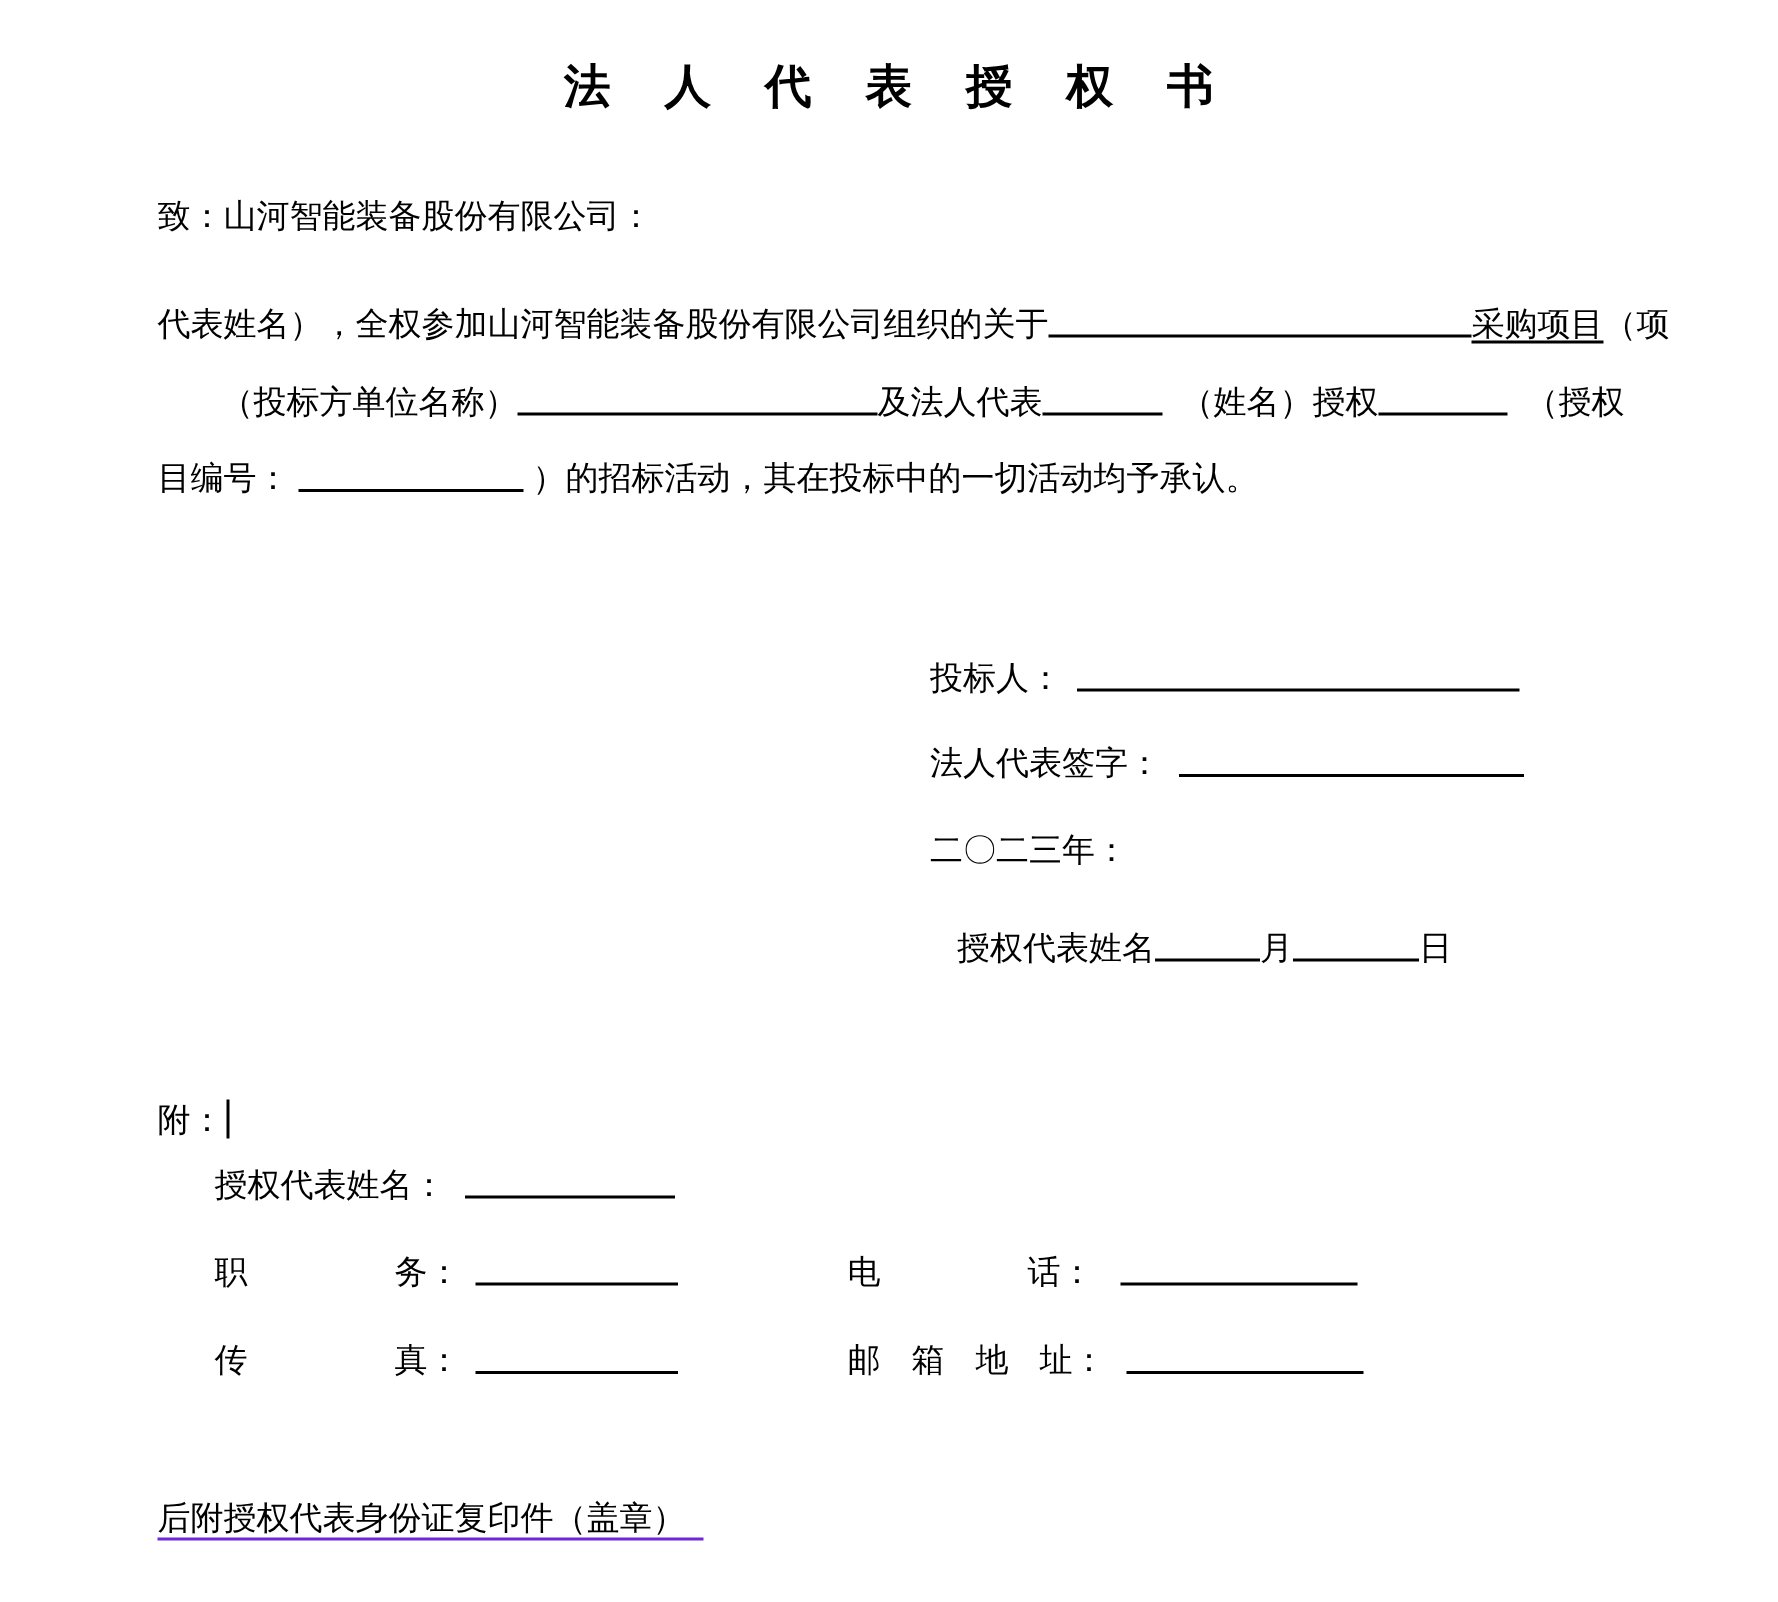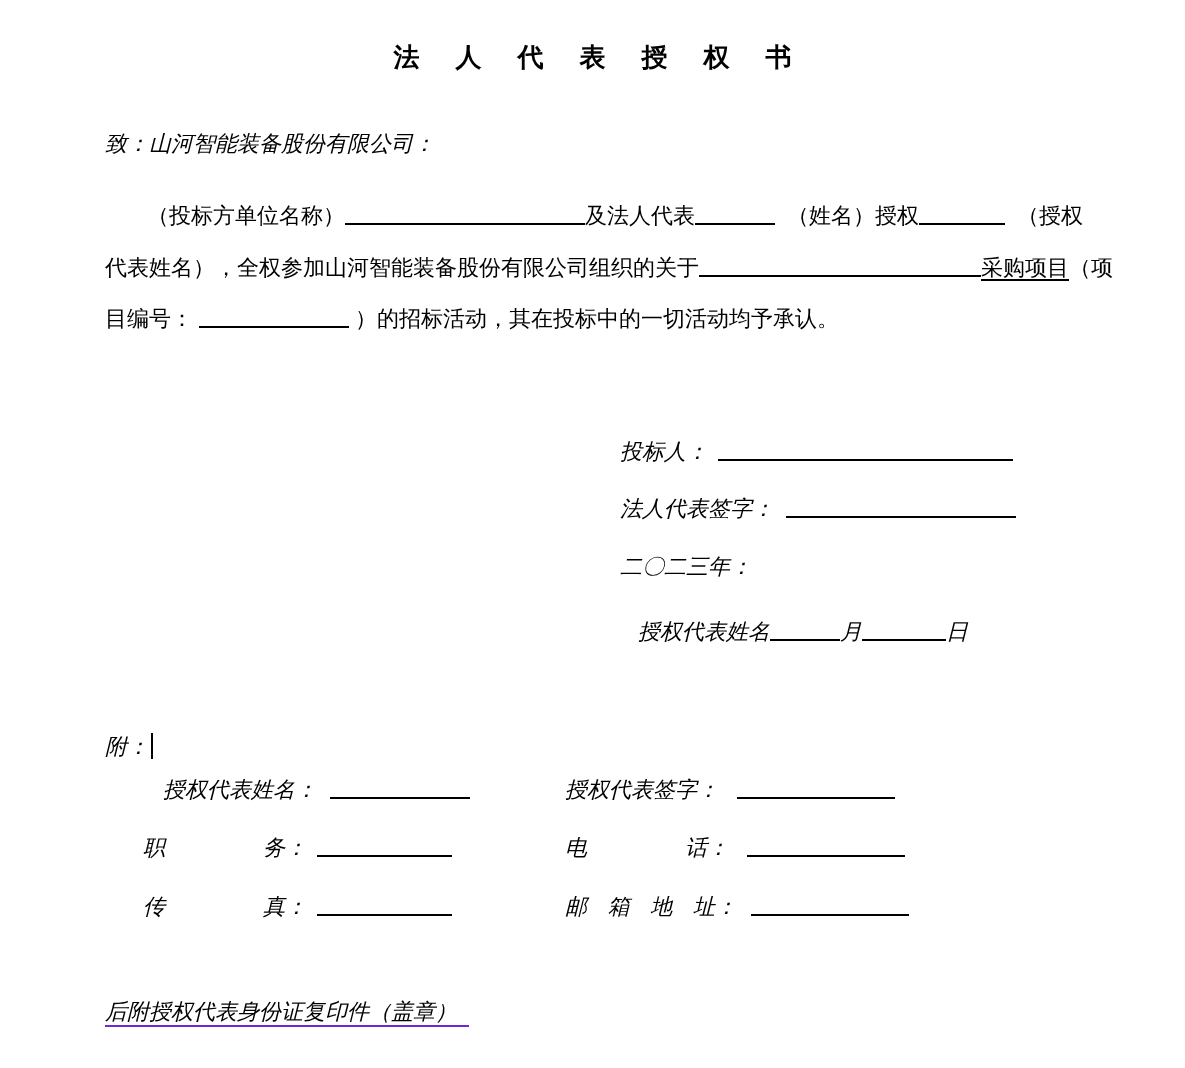--- a/index.html
+++ b/index.html
@@ -4,25 +4,25 @@
 <style>
   html,body{margin:0;padding:0;background:#ffffff;}
   .page{
     position:relative;
     width:1185px;height:1068px;
     background:#ffffff;color:#000000;
     font-family:"Liberation Serif","DejaVu Serif",serif;
     font-size:22px;
     overflow:hidden;
   }
-  .abs{position:absolute;white-space:nowrap;line-height:26px;font-style:italic;}
+  .abs{position:absolute;white-space:nowrap;line-height:26px;}
   .doc-title{
     position:absolute;top:40px;left:0;width:100%;
     margin:0;text-align:center;
-    font-size:26px;font-weight:bold;line-height:36px;
+    font-size:31px;font-weight:bold;line-height:36px;
     letter-spacing:36px;padding-left:36px;box-sizing:border-box;
   }
   .para{position:absolute;left:105px;top:190px;width:1040px;}
   .pline{height:51.5px;line-height:51.5px;white-space:nowrap;}
   .blank{
     display:inline-block;height:2px;background:#000;
     vertical-align:baseline;position:relative;top:2px;
   }
   .u-text{
     text-decoration:underline;
@@ -45,24 +45,24 @@
 <body>
 
 <div class="page">
 
   <h1 class="doc-title">法人代表授权书</h1>
 
   <div class="abs" style="left:105px;top:131px;">致：山河智能装备股份有限公司：</div>
 
   <div class="para">
     <div class="pline">
-      <span style="margin-left:42px;">（投标方单位名称）</span><span class="blank" style="width:240px;"></span><span>及法人代表</span><span class="blank" style="width:80px;"></span><span class="gap12">（姓名）授权</span><span class="blank" style="width:86px;"></span><span class="gap12">（授权</span>
+      <span>代表姓名），全权参加山河智能装备股份有限公司组织的关于</span><span class="blank" style="width:282px;"></span><span class="u-text">采购项目</span><span>（项</span>
     </div>
     <div class="pline">
-      <span>代表姓名），全权参加山河智能装备股份有限公司组织的关于</span><span class="blank" style="width:282px;"></span><span class="u-text">采购项目</span><span>（项</span>
+      <span style="margin-left:42px;">（投标方单位名称）</span><span class="blank" style="width:240px;"></span><span>及法人代表</span><span class="blank" style="width:80px;"></span><span class="gap12">（姓名）授权</span><span class="blank" style="width:86px;"></span><span class="gap12">（授权</span>
     </div>
     <div class="pline">
       <span>目编号：</span><span class="blank gap6" style="width:150px;"></span><span class="gap6">）的招标活动，其在投标中的一切活动均予承认。</span>
     </div>
   </div>
 
   <div class="abs" style="left:620px;top:496px;">
     <span>法人代表签字：</span><span class="blank" style="width:230px;margin-left:12px;"></span>
   </div>
 
@@ -74,25 +74,22 @@
     <span>二〇二三年：</span>
   </div>
 
   <div class="abs" style="left:638px;top:619px;">
     <span>授权代表姓名</span><span class="blank" style="width:70px;"></span><span>月</span><span class="blank" style="width:84px;"></span><span>日</span>
   </div>
 
   <div class="abs" style="left:105px;top:734px;">附：</div>
   <div class="caret"></div>
 
-  <div class="abs" style="left:143px;top:777px;margin-left:20px;">
+  <div class="abs" style="left:143px;top:777px;">
     <span>授权代表姓名：</span><span class="blank" style="width:140px;margin-left:13px;"></span>
-  </div>
-  <div class="abs" style="left:565px;top:777px;">
-    <span>授权代表签字：</span><span class="blank" style="width:158px;margin-left:18px;"></span>
   </div>
 
   <div class="abs" style="left:143px;top:835px;">
     <span class="jlabel" style="width:164px;">
         <span>职</span>
         <span>务：</span>
       </span><span class="blank" style="width:135px;margin-left:10px;"></span>
   </div>
   <div class="abs" style="left:565px;top:835px;">
     <span class="jlabel" style="width:164px;">

